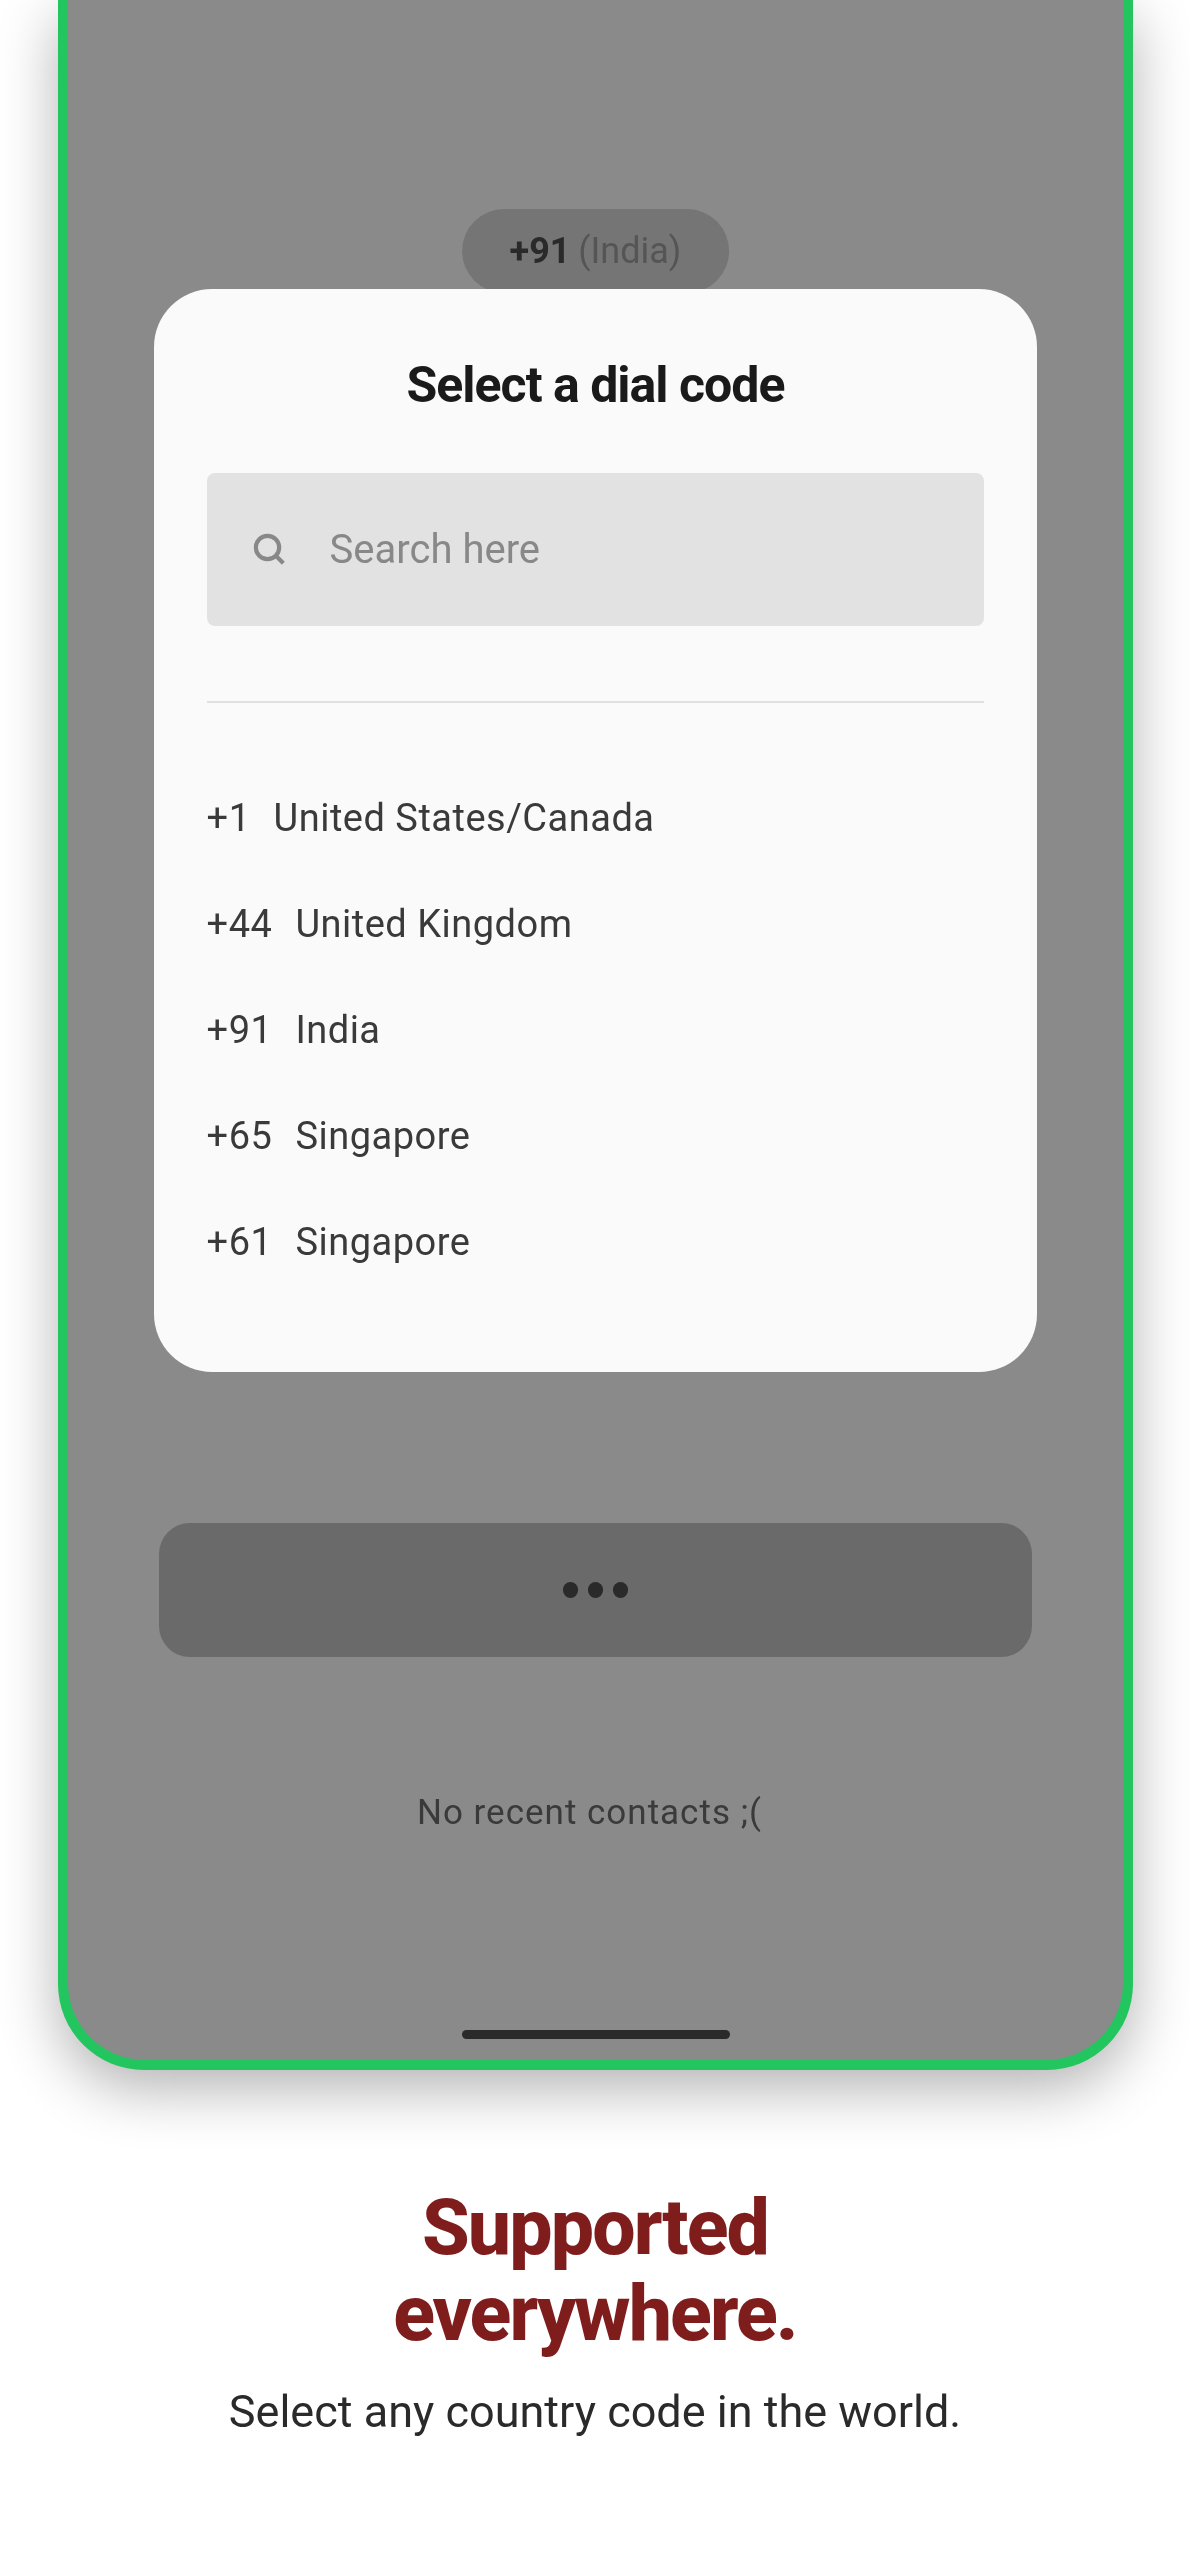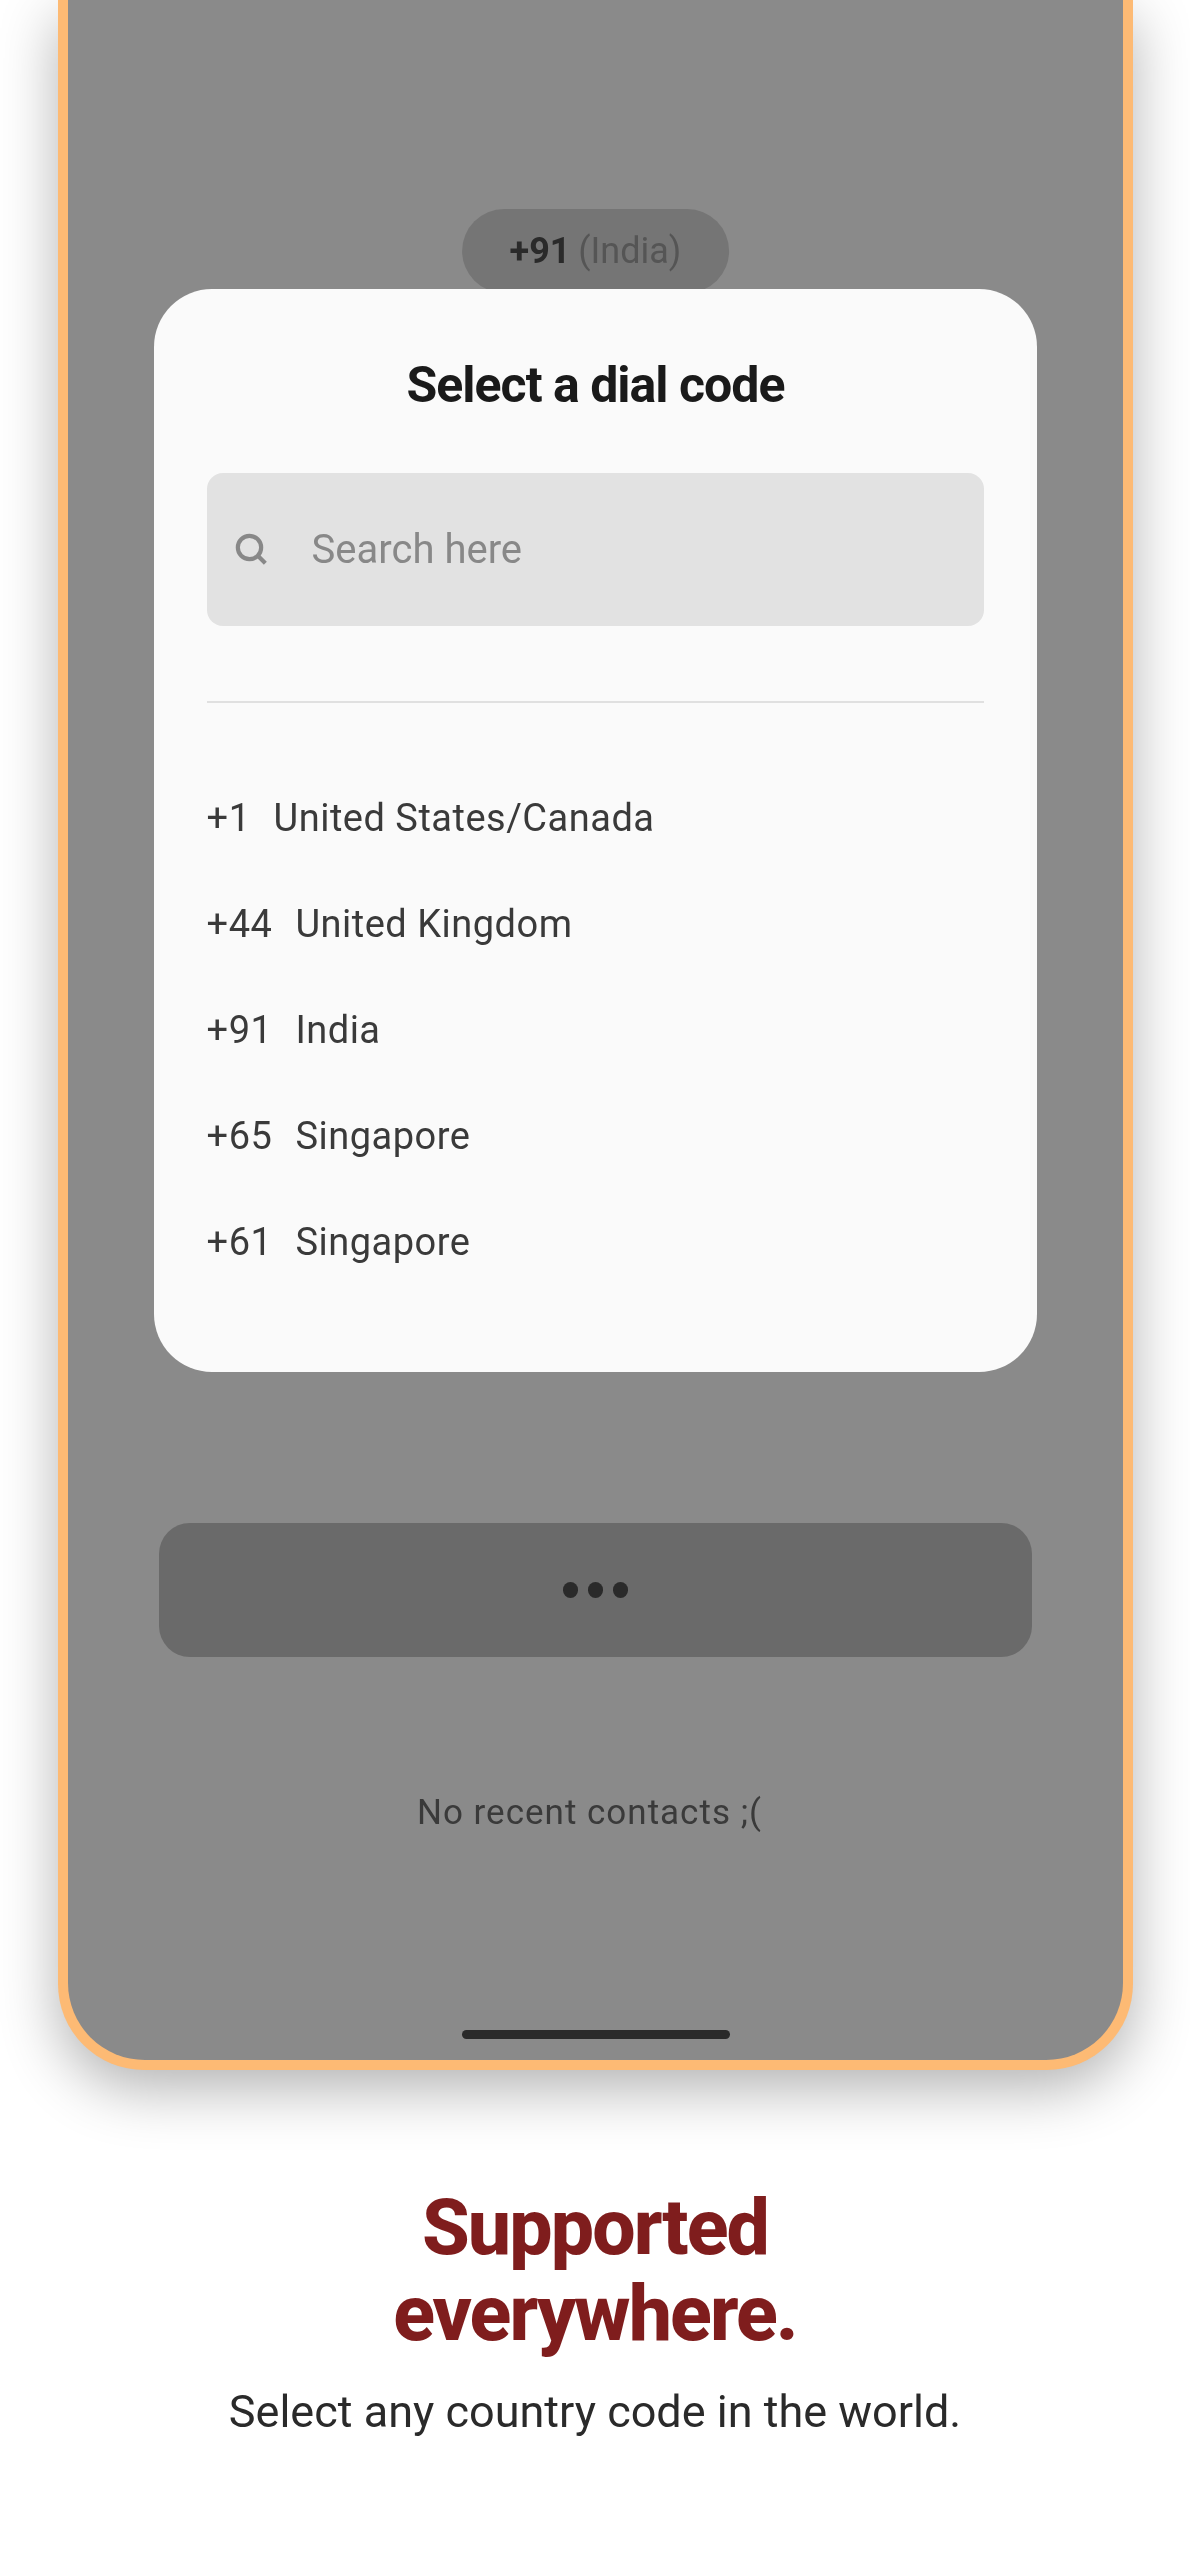--- a/index.html
+++ b/index.html
@@ -16,21 +16,21 @@
       position: relative;
       overflow: hidden;
     }
     
     .phone-frame {
       position: absolute;
       top: 0;
       left: 58px;
       width: 1075px;
       height: 2070px;
-      background: #fdba74;
+      background: #22c55e;
       border-radius: 0 0 86px 86px;
       padding: 0 9.6px 9.6px 9.6px;
       box-shadow: 0 19px 58px rgba(0,0,0,0.3);
     }
     
     .phone-screen {
       width: 100%;
       height: 100%;
       background: #8a8a8a;
       border-radius: 0 0 77px 77px;
@@ -132,25 +132,25 @@
       font-size: 50px;
       font-weight: 700;
       color: #1a1a1a;
       text-align: center;
       letter-spacing: -1px;
     }
     
     .search-box {
       margin-top: 59px;
       background: #e2e2e2;
-      border-radius: 16px;
+      border-radius: 8px;
       height: 153px;
       display: flex;
       align-items: center;
-      padding: 0 25px;
+      padding: 0 43px;
       gap: 40px;
     }
     
     .search-icon-svg {
       width: 40px;
       height: 40px;
       flex-shrink: 0;
     }
     
     .search-input {

